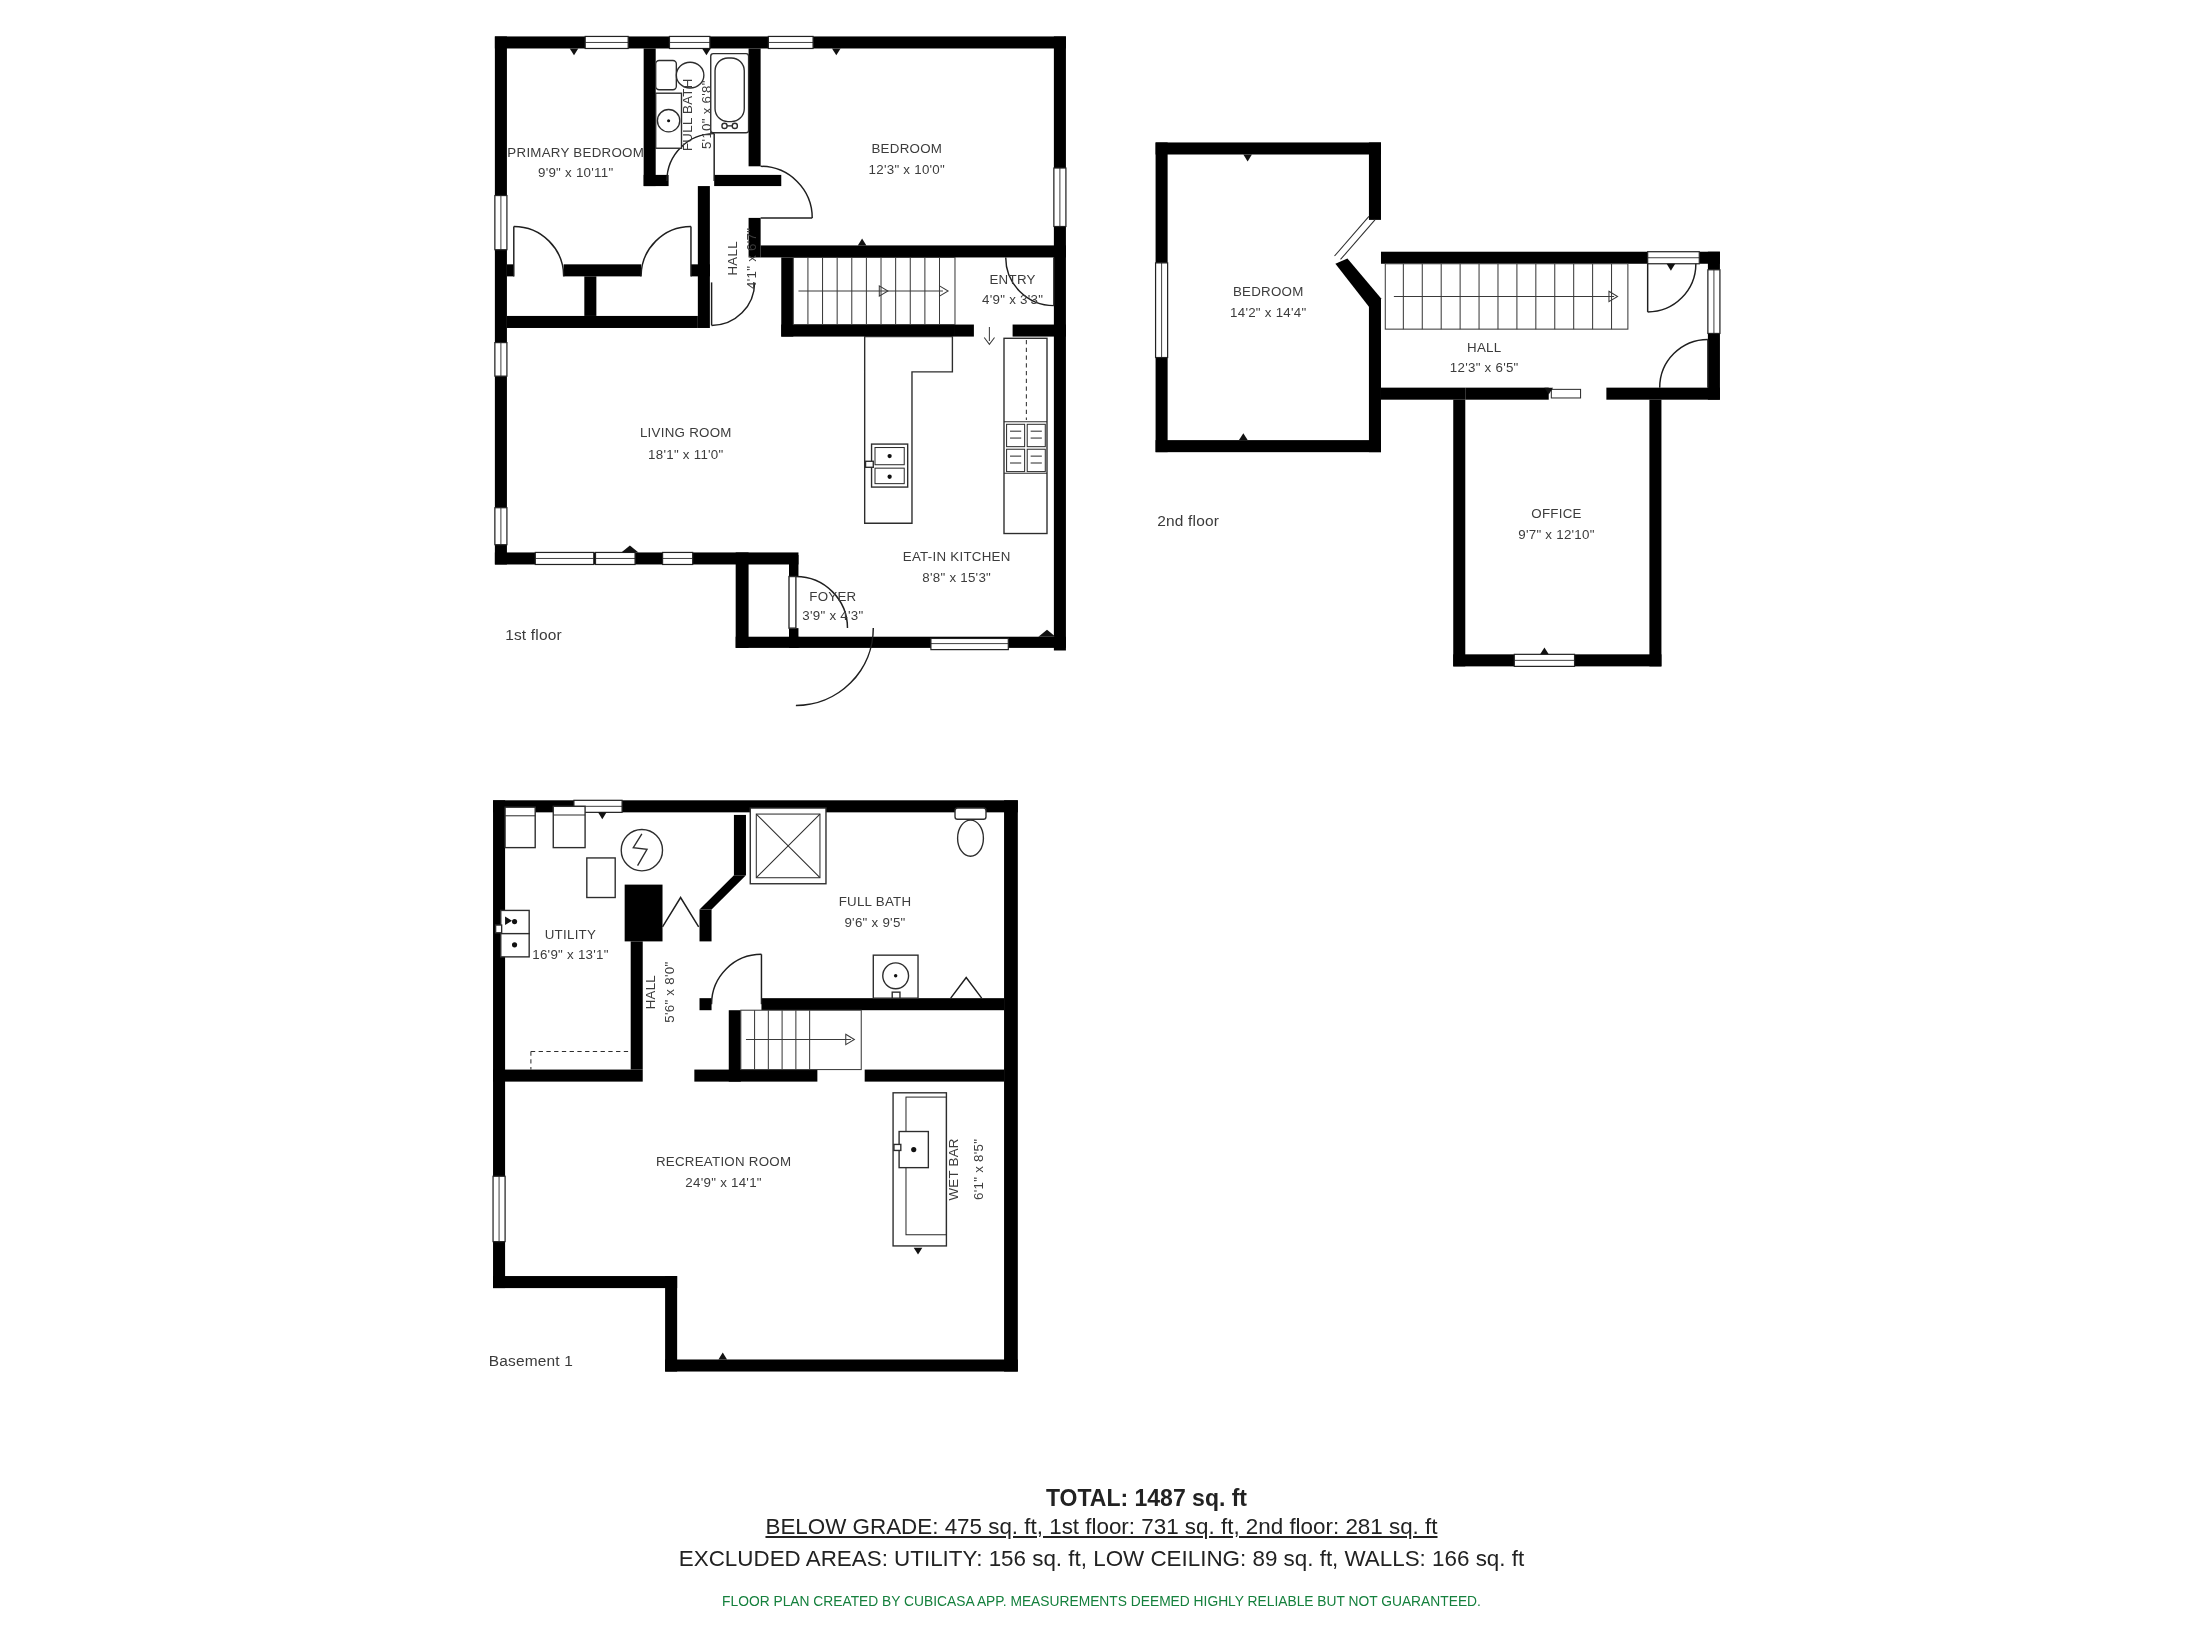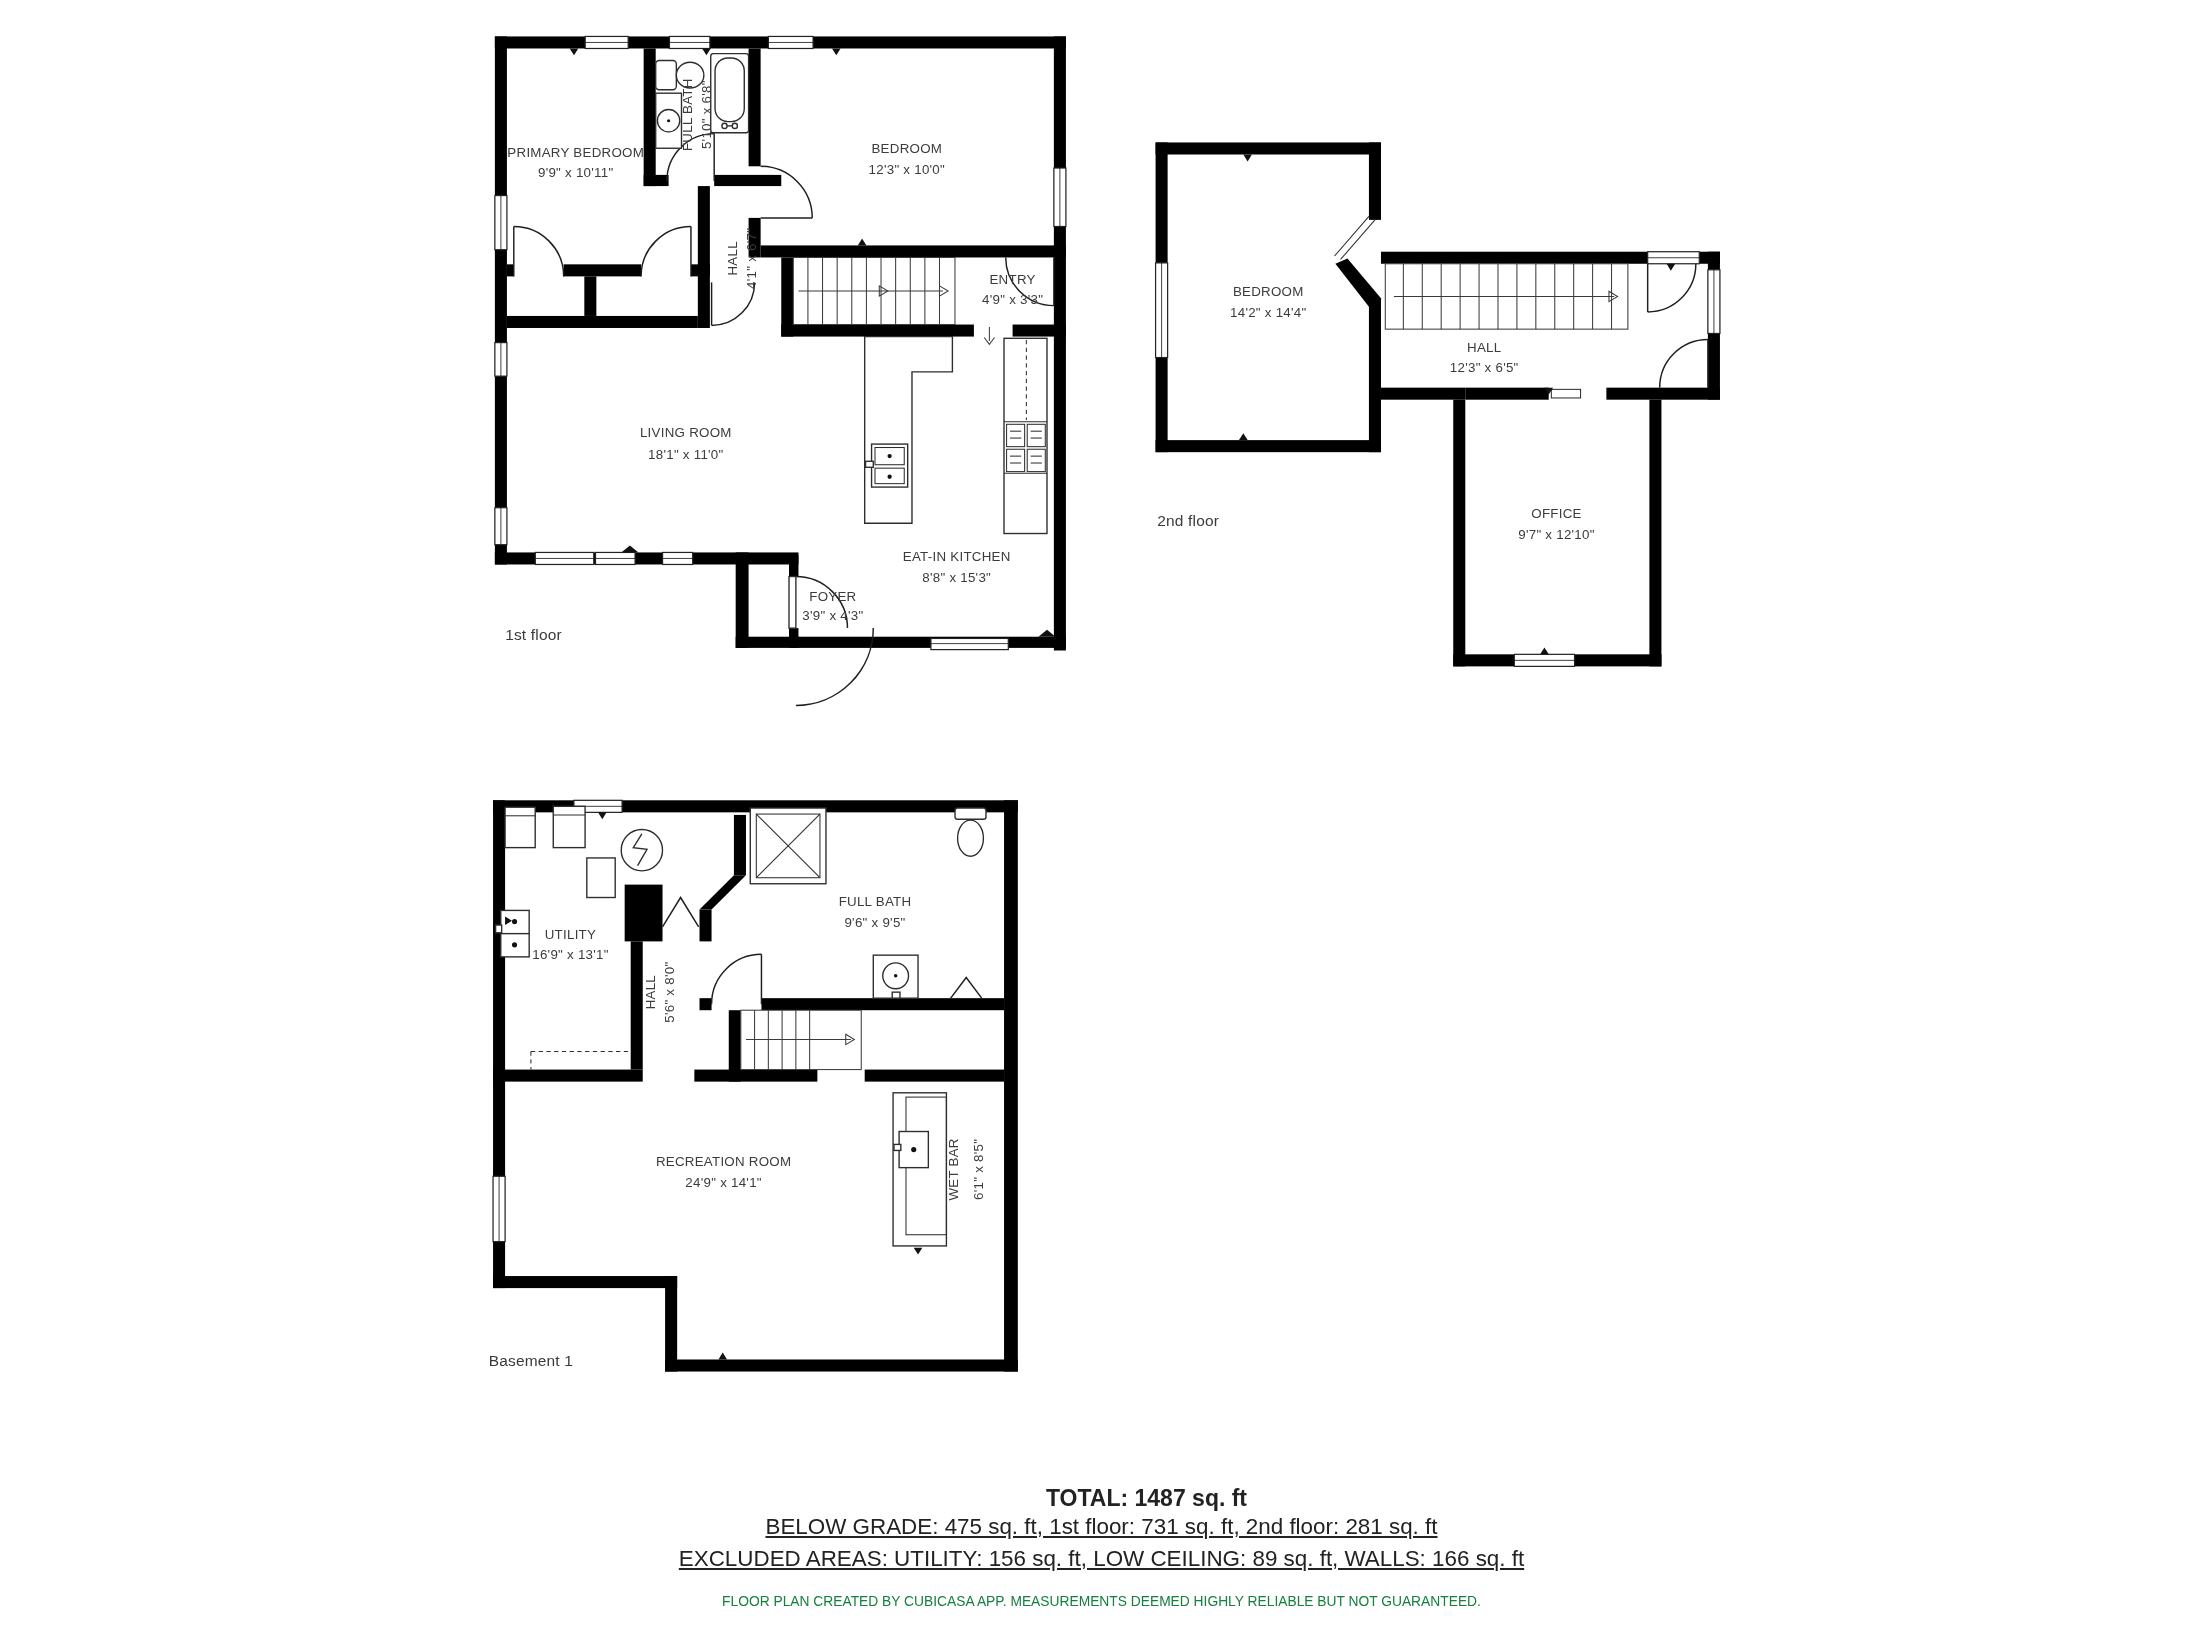--- a/index.html
+++ b/index.html
@@ -18,21 +18,21 @@
   .fixture{fill:#ffffff;stroke:#2d2d2d;stroke-width:1.6;}
   .arc{fill:none;stroke:#1f1f1f;stroke-width:1.7;}
   .tread{stroke:#3a3a3a;stroke-width:1.2;}
   .arrow{stroke:#3a3a3a;stroke-width:1.2;fill:none;}
   .mark{fill:#111111;}
   .dash{stroke:#2d2d2d;stroke-width:1.2;stroke-dasharray:5 4;fill:none;}
   .stairbox{fill:#ffffff;stroke:#3a3a3a;stroke-width:1.2;}
   .summary-line{position:absolute;left:0;width:2203px;text-align:center;color:#222222;}
   #sum-total{top:1485px;font-size:23px;font-weight:bold;margin-left:45px;}
   #sum-grade{top:1514px;font-size:22.4px;text-decoration:underline;}
-  #sum-excluded{top:1546px;font-size:22.4px;text-decoration:underline;}
+  #sum-excluded{top:1546px;font-size:22.4px;}
   #footer-note{top:1594px;font-size:13.8px;color:#15803d;}
 </style>
 </head>
 <body>
 
 <div id="page">
 
   <div class="plan" style="left:492px;top:33px;width:594px;height:688px;">
     <svg width="594" height="688" viewBox="0 0 690 800">
 

